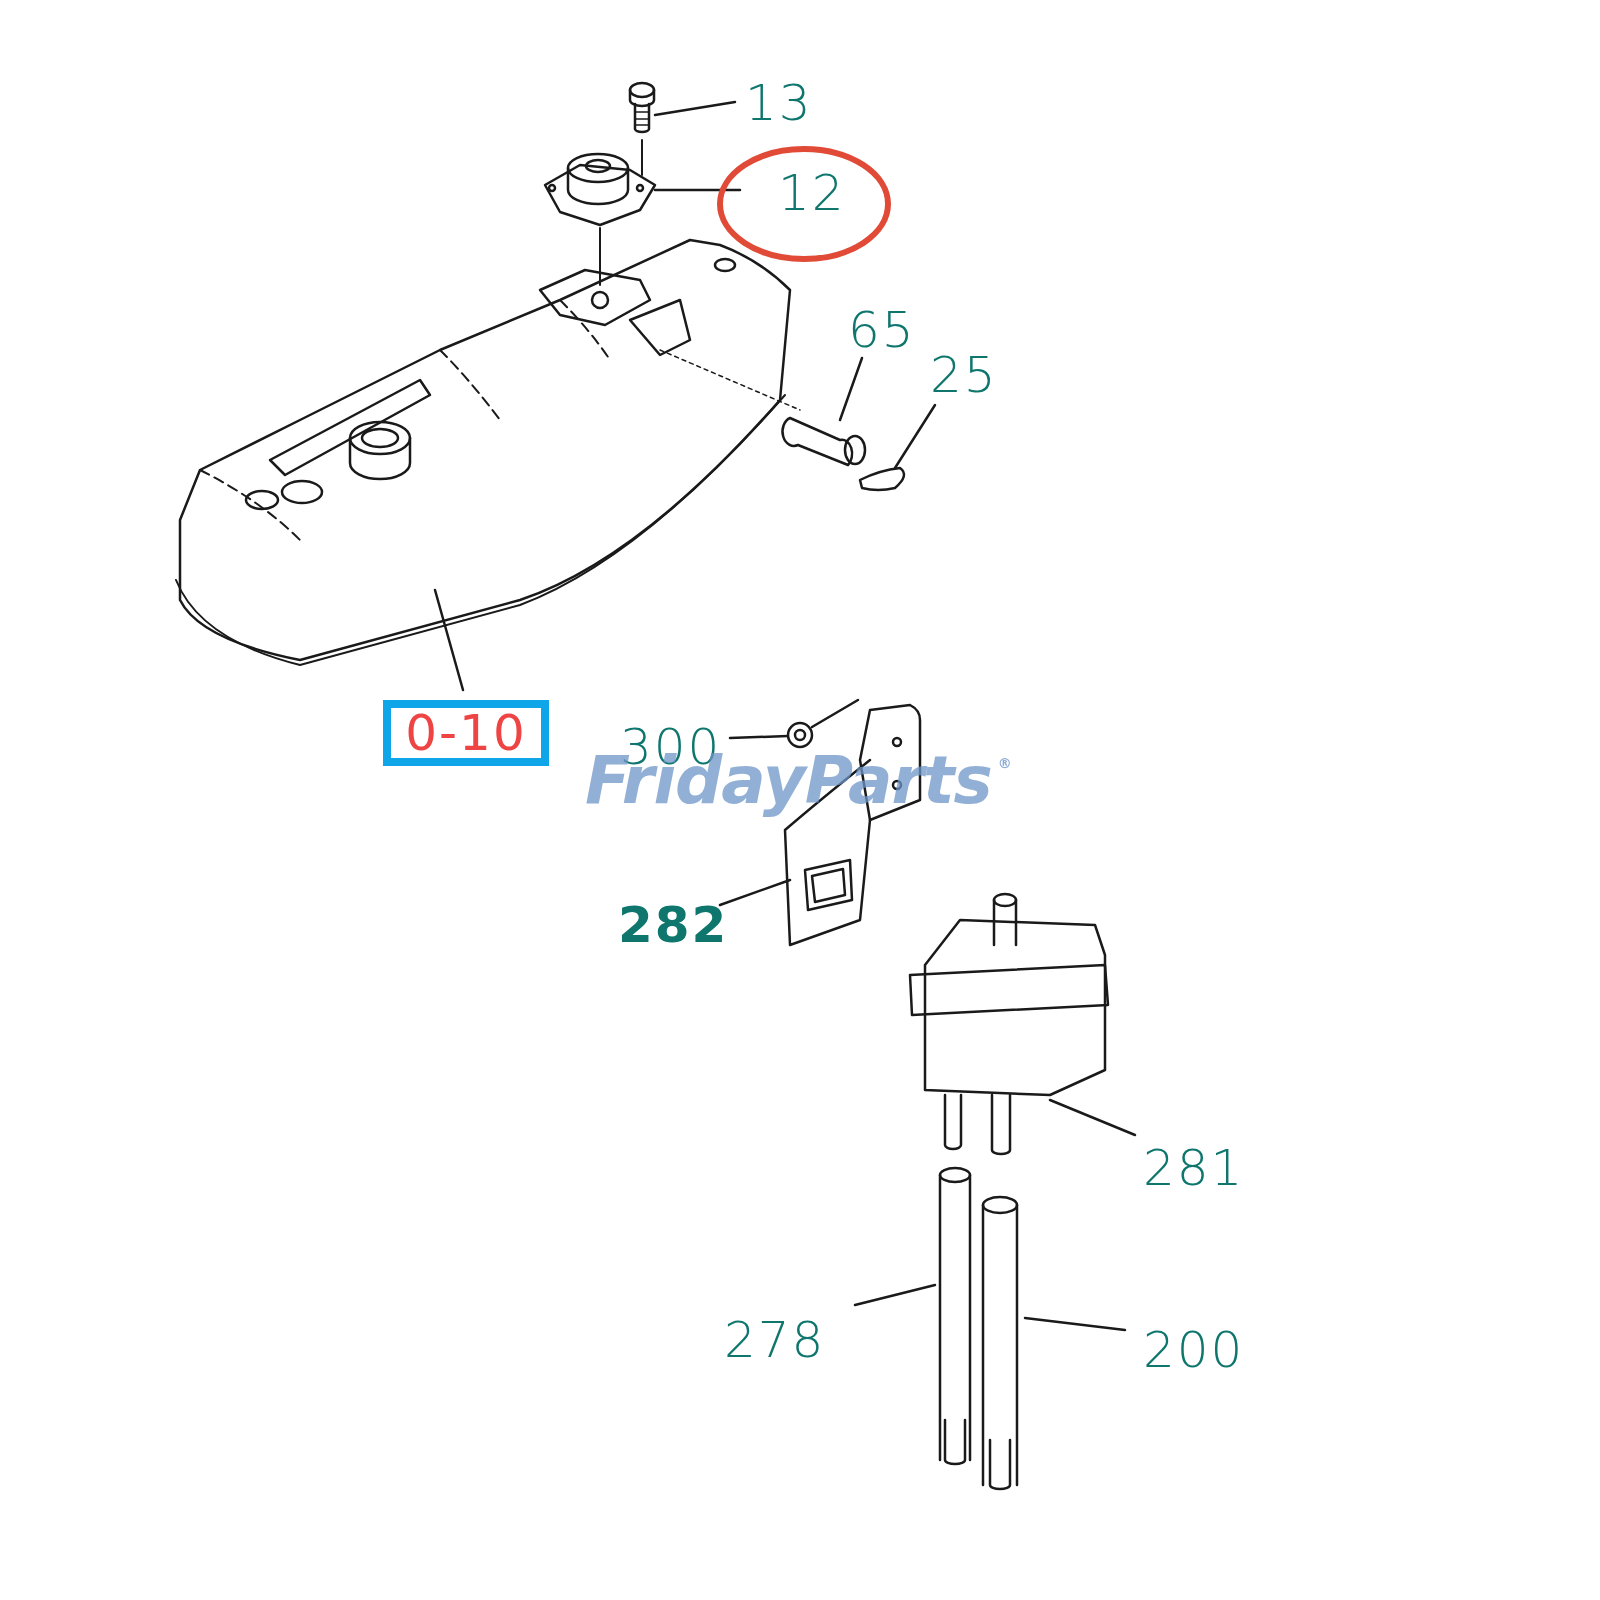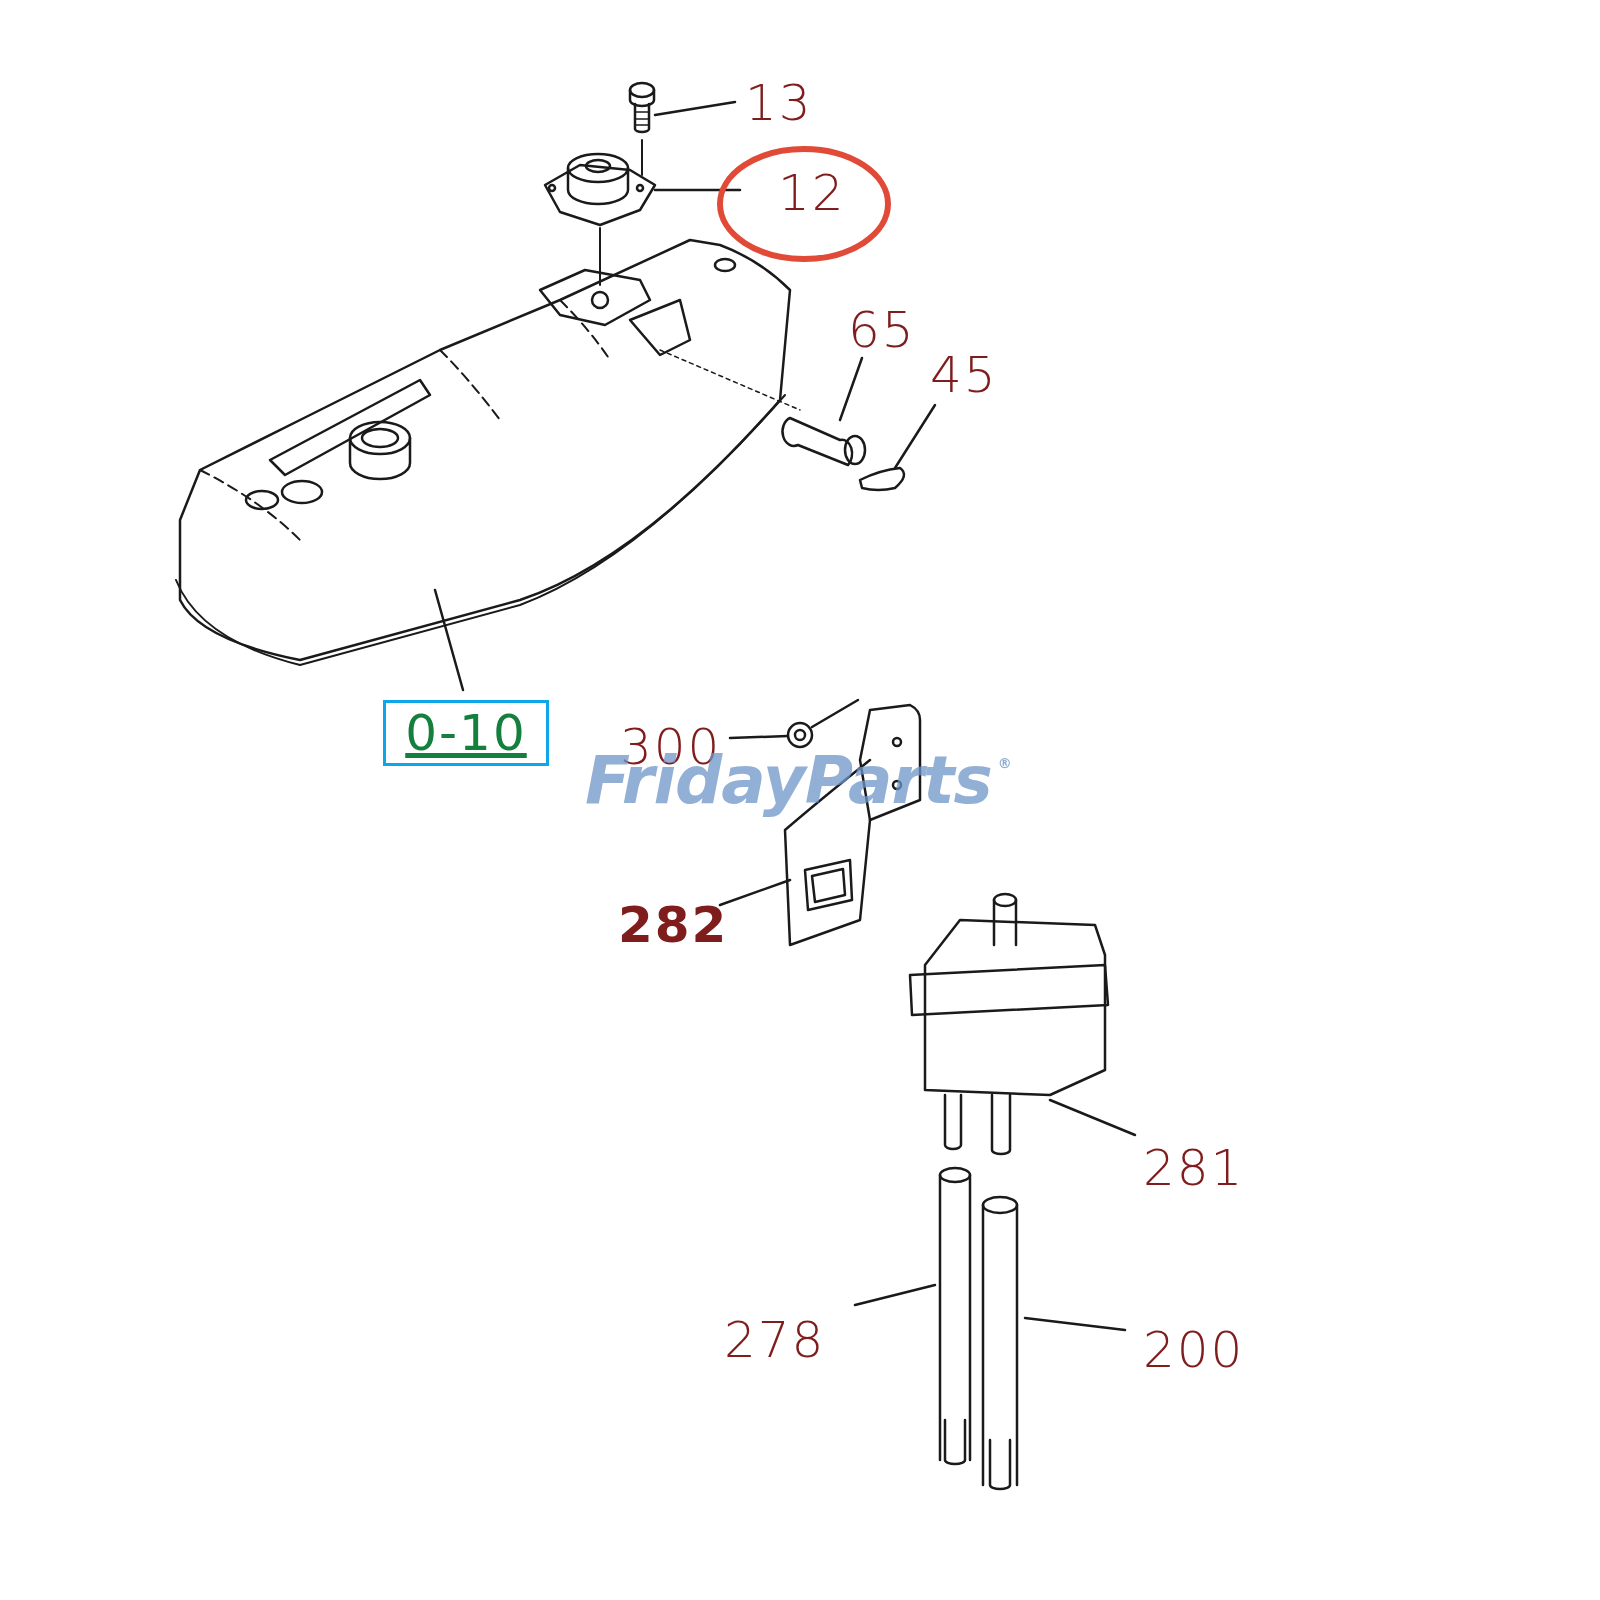--- a/index.html
+++ b/index.html
@@ -1,19 +1,19 @@
 <!DOCTYPE html>
 <html><head>
   <meta charset="utf-8">
   <style>
     html, body { margin: 0; padding: 0; background: #ffffff; }
     body { width: 1600px; height: 1600px; position: relative; overflow: hidden; font-family: "DejaVu Sans", sans-serif; }
     #diagram { position: absolute; left: 0; top: 0; width: 1600px; height: 1600px; }
-    .lbl { position: absolute; font-family: "DejaVu Sans", sans-serif; font-size: 50px; color: #7f1d1d; line-height: 1; letter-spacing: 2px; font-weight: 300; }
-    .boxlbl { position: absolute; left: 383px; top: 700px; width: 166px; height: 66px; border: 3px solid #0ea5e9; display: flex; align-items: center; justify-content: center; font-size: 50px; color: #15803d; letter-spacing: 2px; box-sizing: border-box; text-decoration: underline; }
+    .lbl { position: absolute; font-family: "DejaVu Sans", sans-serif; font-size: 50px; color: #0f766e; line-height: 1; letter-spacing: 2px; font-weight: 300; }
+    .boxlbl { position: absolute; left: 383px; top: 700px; width: 166px; height: 66px; border: 8px solid #0ea5e9; display: flex; align-items: center; justify-content: center; font-size: 50px; color: #ef4444; letter-spacing: 2px; box-sizing: border-box; }
     .wm { position: absolute; left: 585px; top: 748px; font-family: "DejaVu Sans", sans-serif; font-weight: bold; font-style: italic; font-size: 66px; letter-spacing: -1px; color: rgba(110,150,200,0.75); line-height: 1; }
     .wm .reg { font-size: 14px; vertical-align: top; position: relative; top: 8px; margin-left: 6px; color: rgba(110,150,200,0.8); }
   </style>
 </head>
 <body>
 
 <svg id="diagram" viewBox="0 0 1600 1600" xmlns="http://www.w3.org/2000/svg" fill="none" stroke="#1a1a1a" stroke-width="2.5" stroke-linejoin="round" stroke-linecap="round">
 
   <g>
     <ellipse cx="642" cy="90" rx="12" ry="7"></ellipse>
@@ -101,21 +101,21 @@
     <ellipse cx="1000" cy="1205" rx="17" ry="8"></ellipse>
     <path d="M983 1205 v280 M1017 1205 v280"></path>
     <path d="M990 1440 v45 a10 4 0 0 0 20 0 v-45"></path>
     <line x1="1025" y1="1318" x2="1125" y2="1330"></line>
   </g>
 </svg>
 
 <div class="lbl" style="left:745px; top:78px;">13</div>
 <div class="lbl" style="left:742px; top:168px;margin-left:36px;">12</div>
 <div class="lbl" style="left:848px; top:305px;">65</div>
-<div class="lbl" style="left:930px; top:350px;">45</div>
+<div class="lbl" style="left:930px; top:350px;">25</div>
 <div class="lbl" style="left:620px; top:722px;text-align:center;">300</div>
 <div class="lbl" style="left:618px; top:900px;font-weight:bold;">282</div>
 <div class="lbl" style="left:1143px; top:1143px;">281</div>
 <div class="lbl" style="left:724px; top:1315px;">278</div>
 <div class="lbl" style="left:1143px; top:1325px;">200</div>
 
 <div class="boxlbl">0-10</div>
 
 <div class="wm"><span>Friday</span><span>Parts</span><span class="reg">®</span></div>
 

